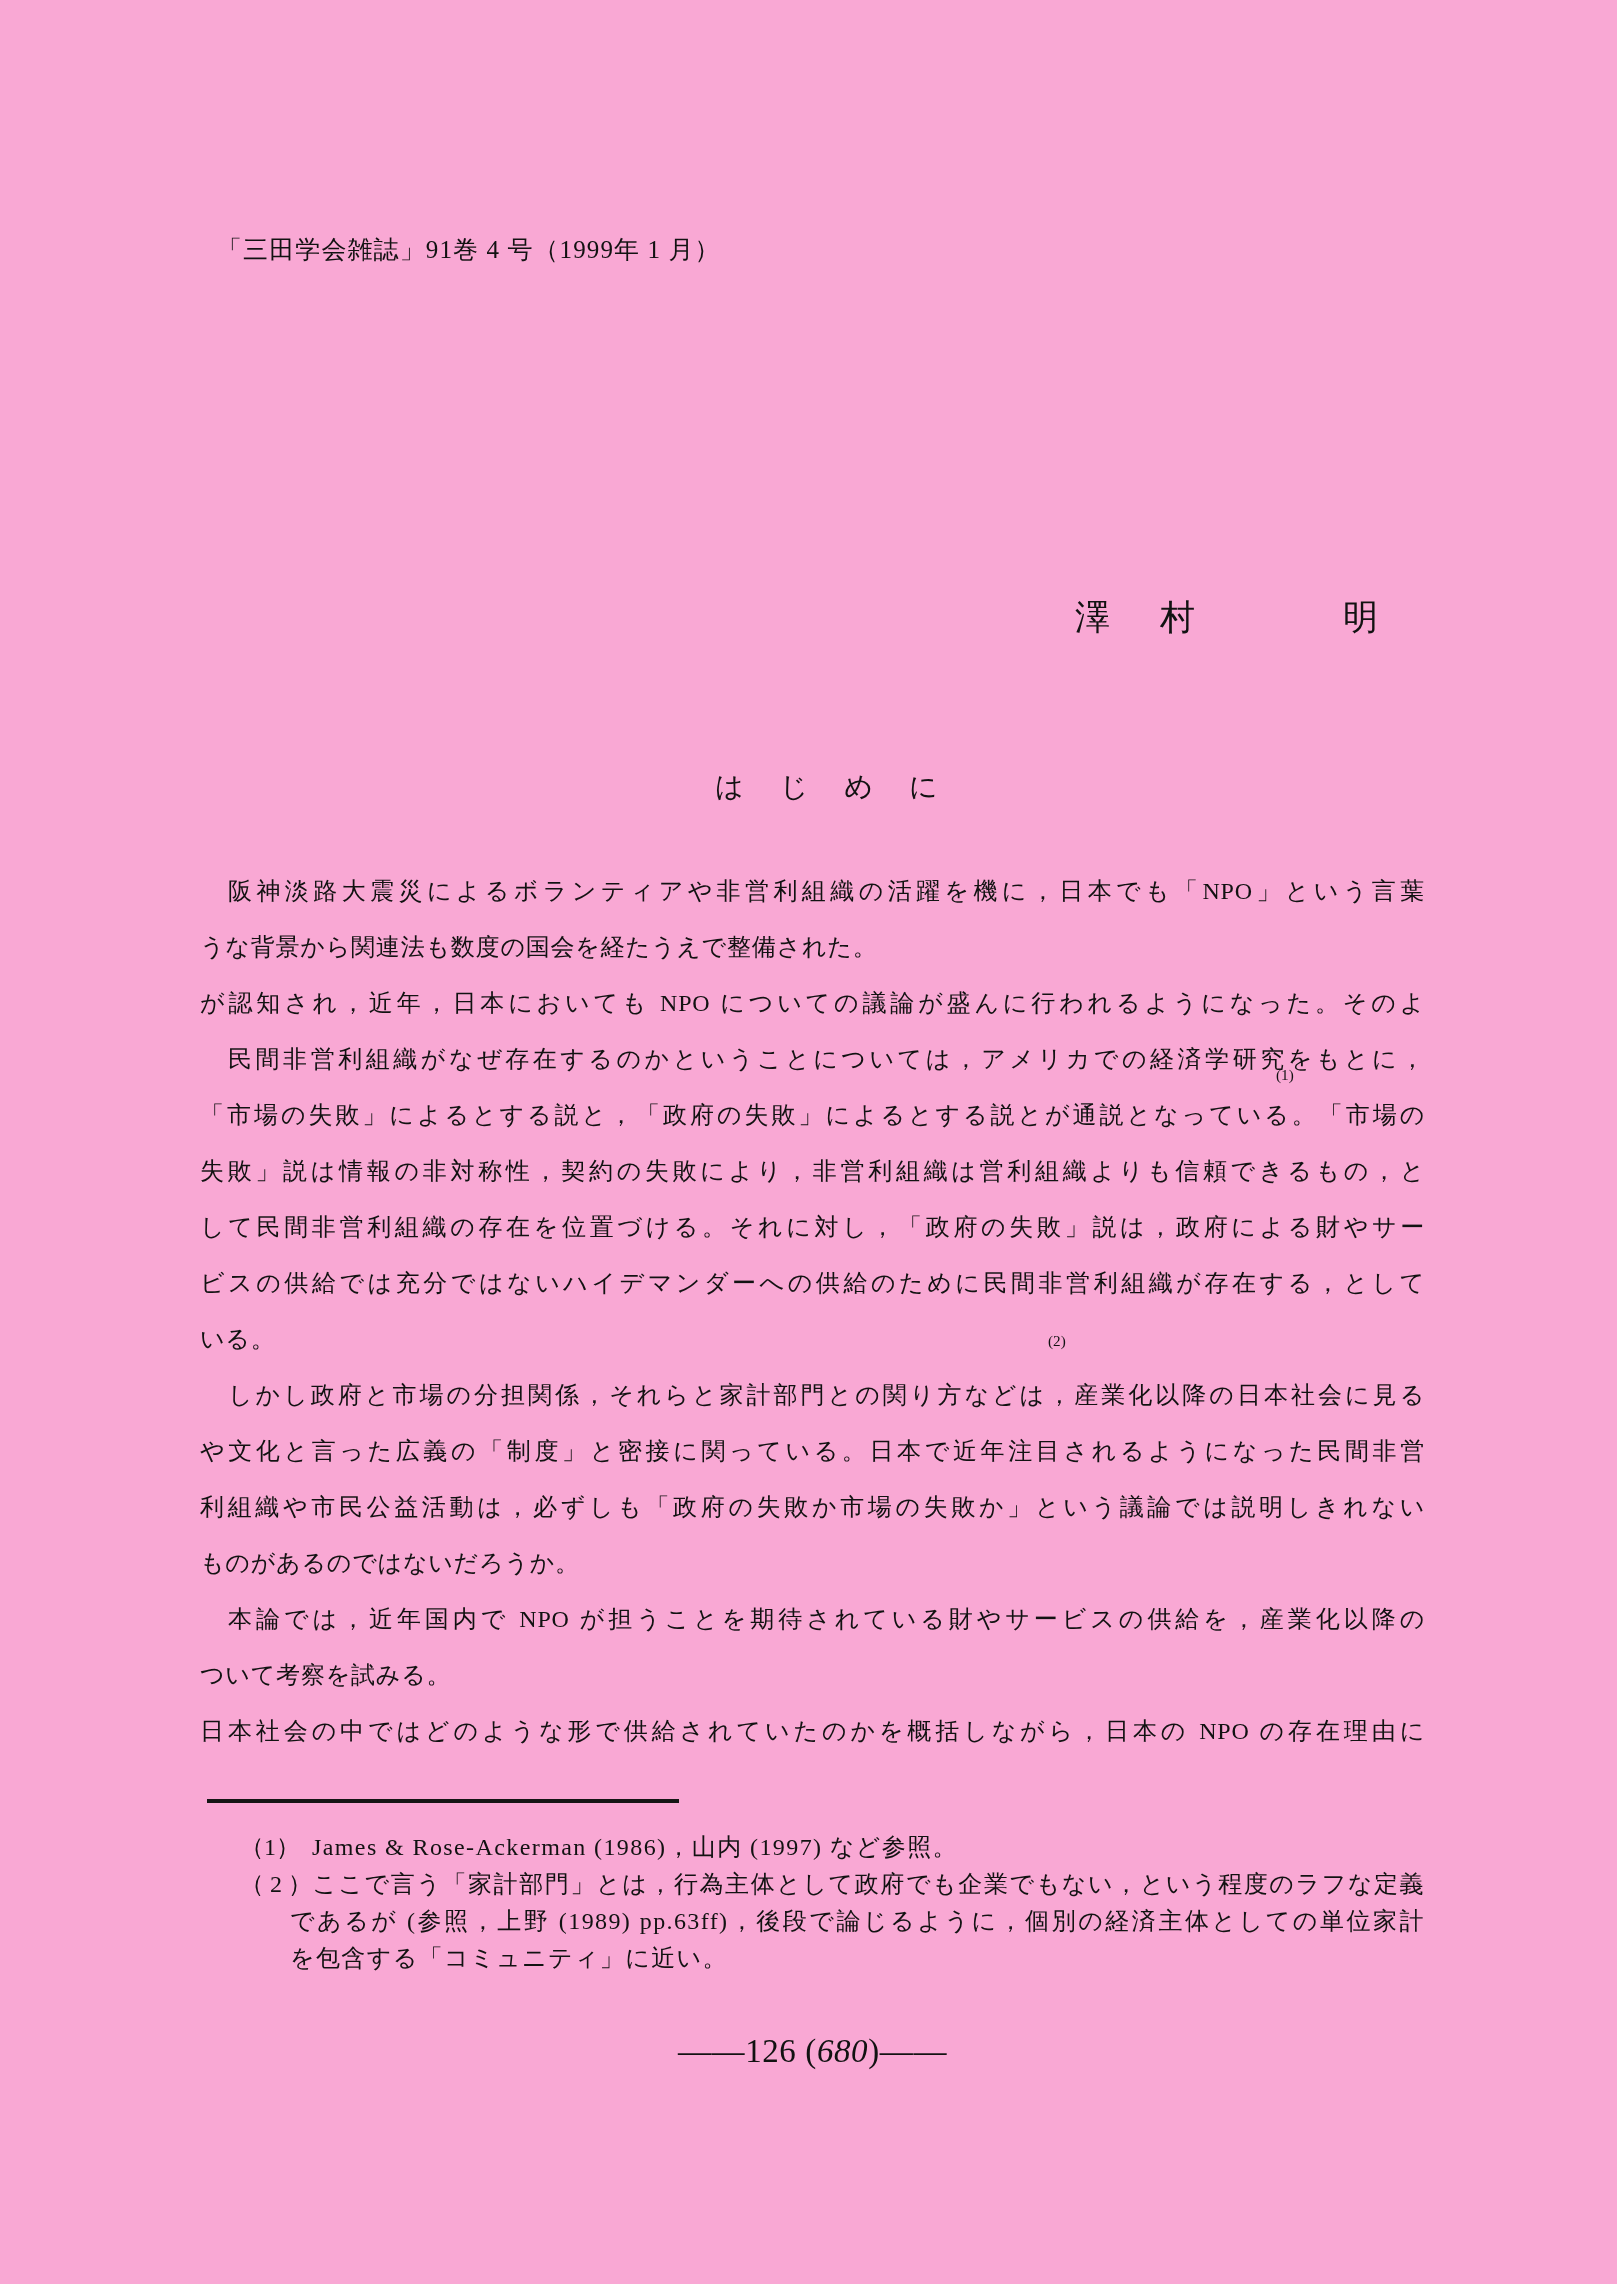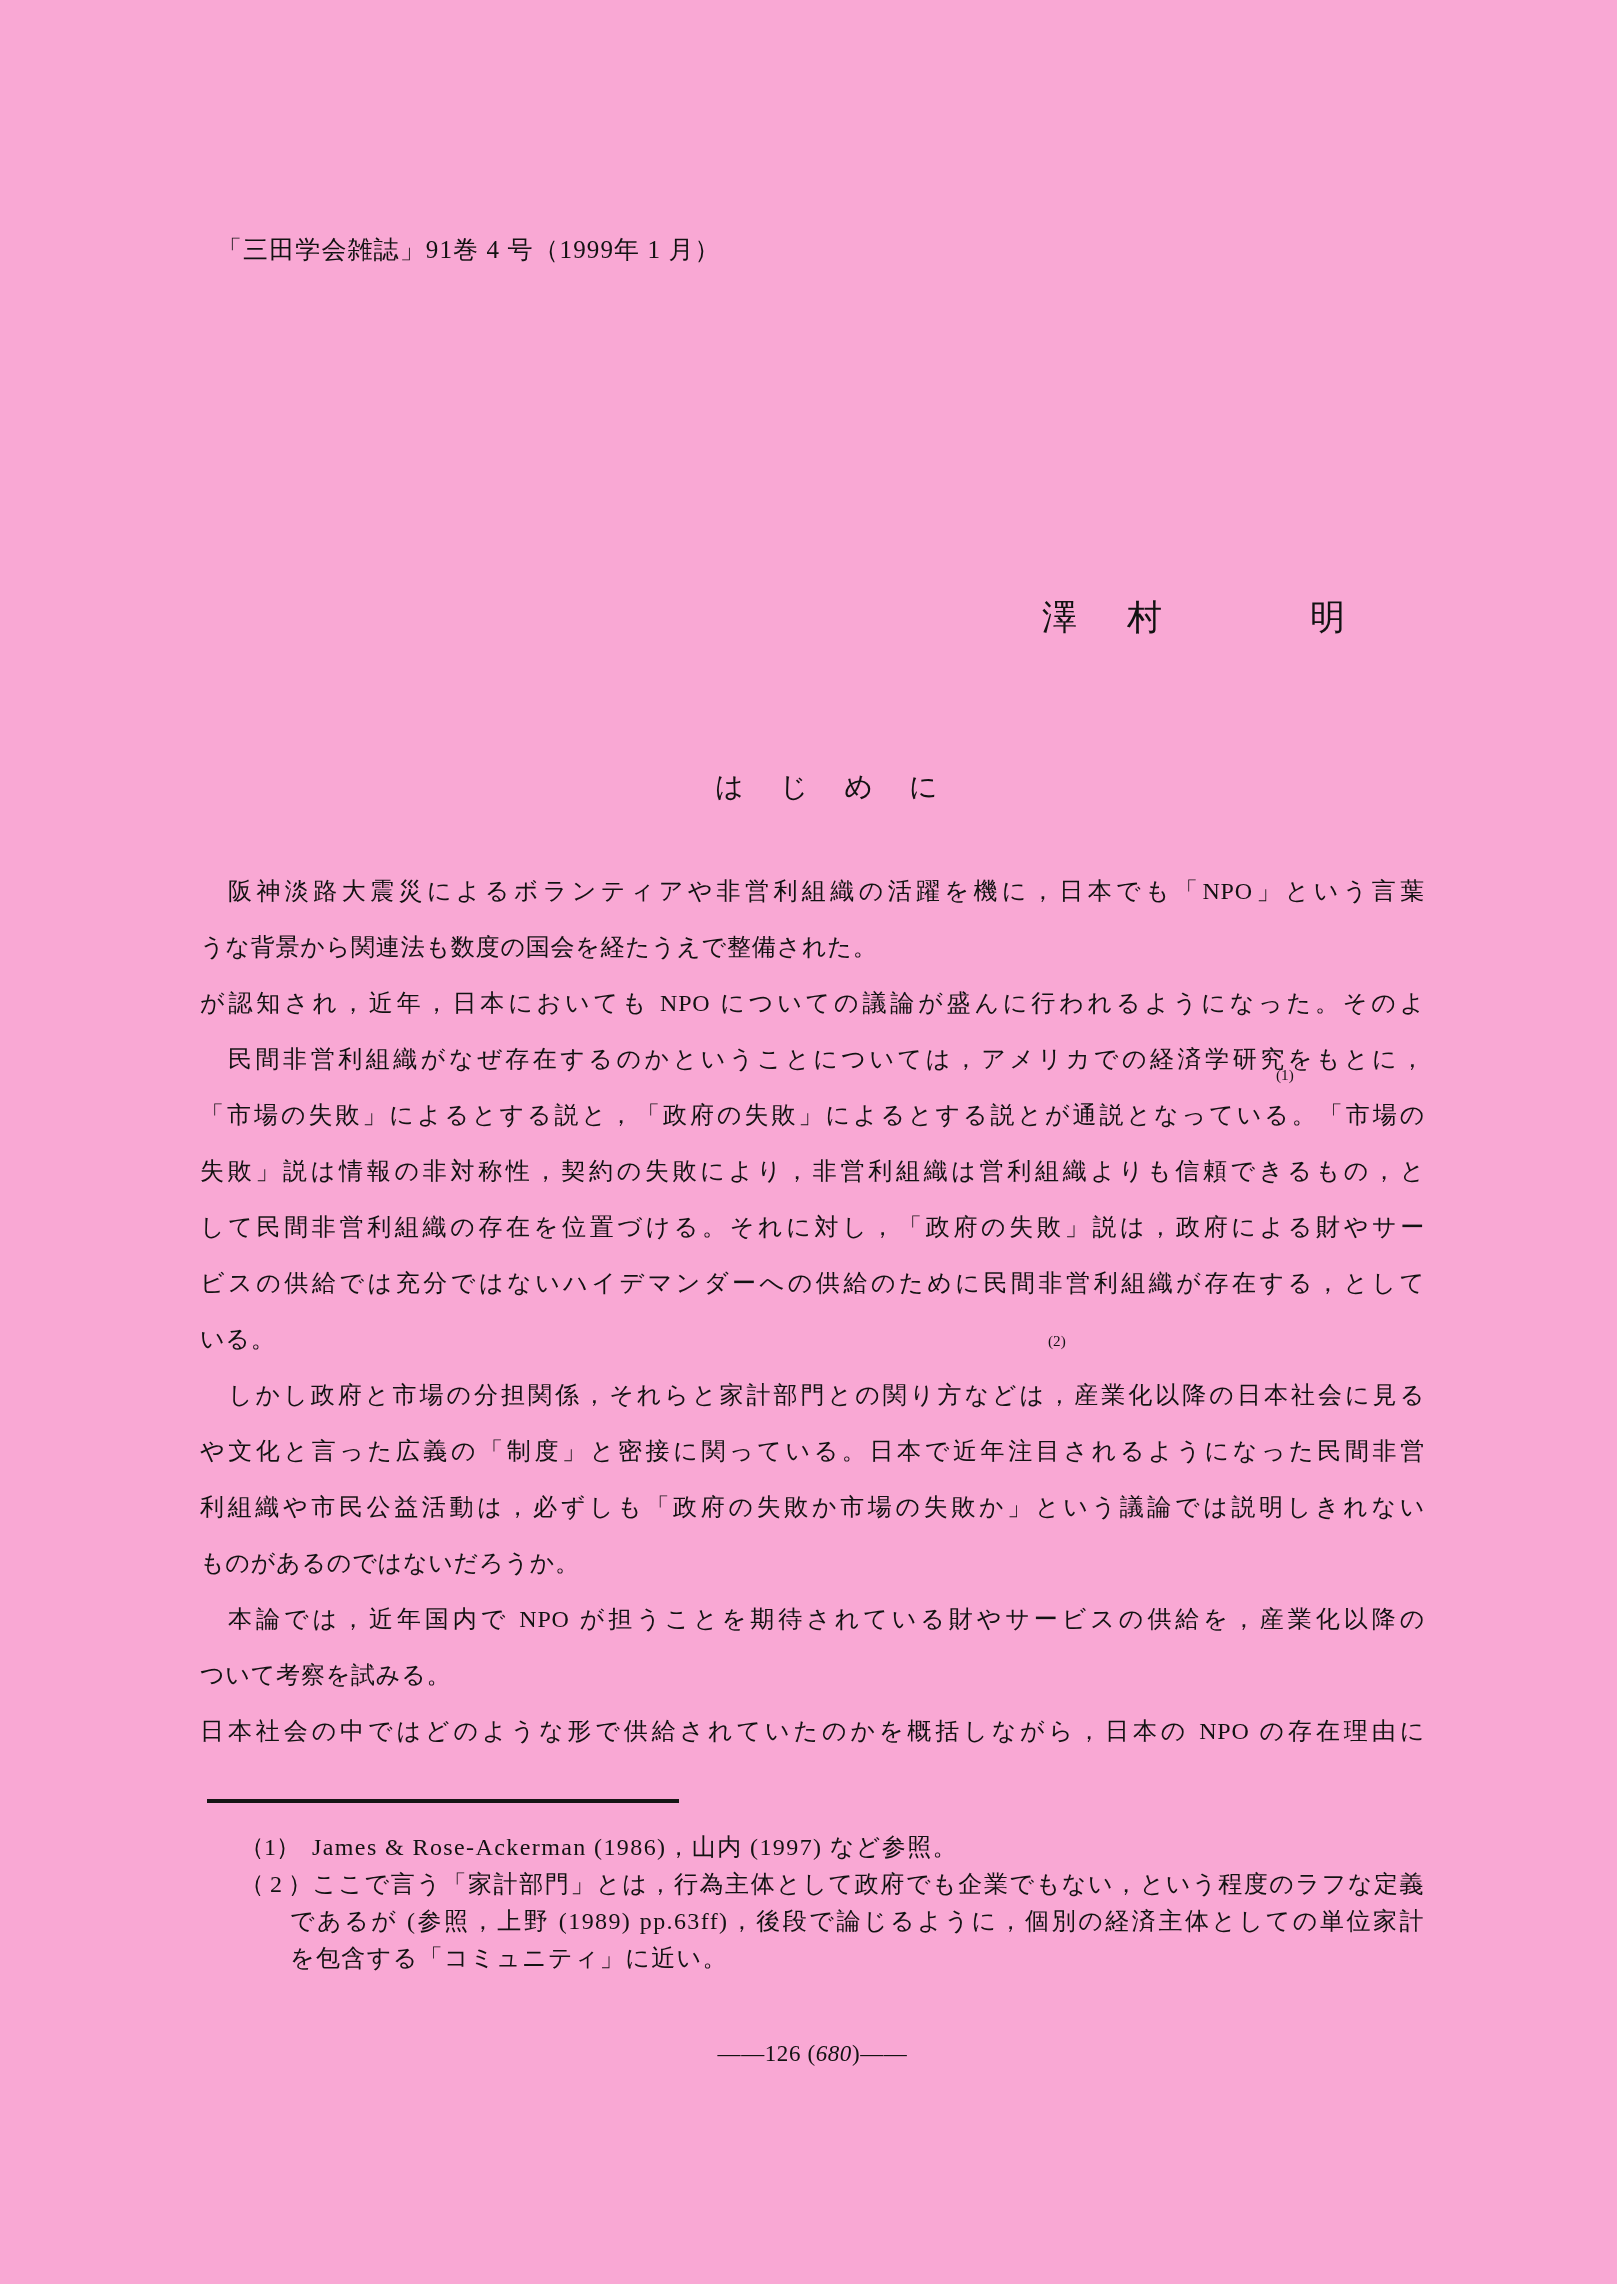--- a/index.html
+++ b/index.html
@@ -30,21 +30,21 @@
     margin: 0;
     font-size: 45px;
     font-weight: normal;
     letter-spacing: 4.5px;
     text-align: center;
     white-space: nowrap;
   }
 
   .author {
     position: absolute;
-    left: 1042px;
+    left: 1075px;
     top: 594px;
     font-size: 35px;
     white-space: nowrap;
   }
   .author .a0 { margin-right: 50px; }
   .author .a1 { margin-right: 148px; }
 
   .section-heading {
     position: absolute;
     left: 715px;
@@ -117,24 +117,23 @@
     letter-spacing: 0;
   }
   .fn-row.cont { padding-left: 90px; }
 
   .page-footer {
     position: absolute;
     left: 200px;
     top: 2033px;
     width: 1225px;
     text-align: center;
-    font-size: 23px;
+    font-size: 33px;
     letter-spacing: 0.6px;
     white-space: nowrap;
-    margin-top: 8px;
   }
 </style>
 </head>
 <body>
 
 <div class="page">
 
   <div class="header-line">「三田学会雑誌」91巻 4 号（1999年 1 月）</div>
 
 

